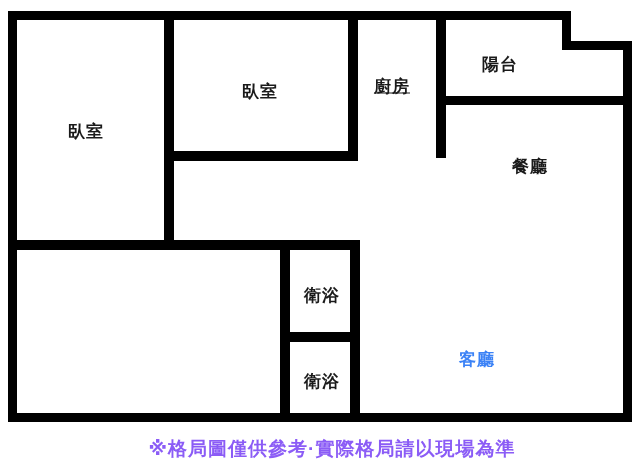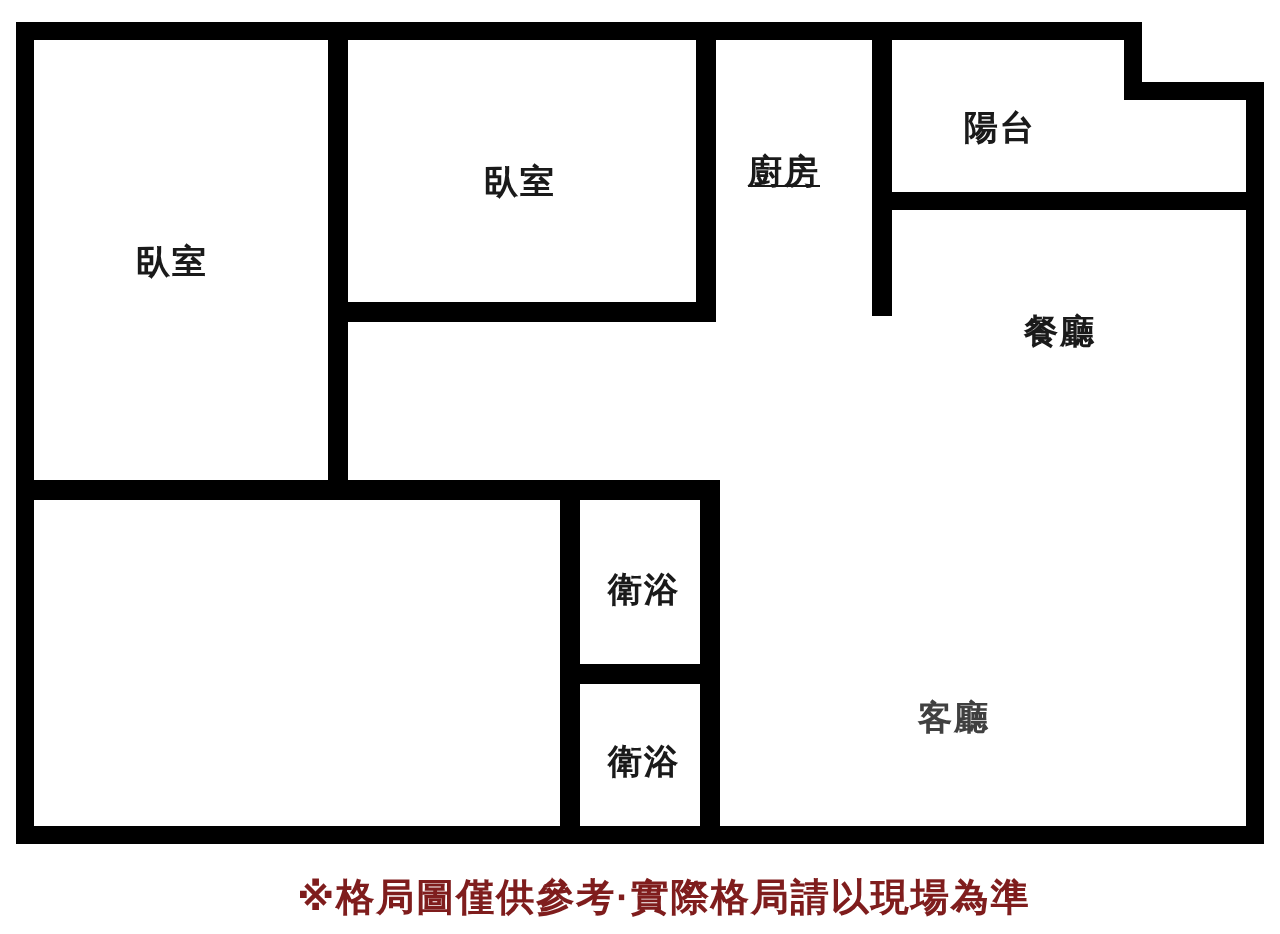--- a/index.html
+++ b/index.html
@@ -59,21 +59,21 @@
   .footer-note {
     position: absolute;
     left: 0;
     top: 436px;
     width: 100%;
     padding-left: 24px;
     box-sizing: border-box;
     text-align: center;
     font-size: 19px;
     font-weight: bold;
-    color: #7f1d1d;
+    color: #8b5cf6;
     letter-spacing: 1px;
     white-space: nowrap;
   }
 </style>
 </head>
 <body>
 
 <div class="plan">
 
   <div class="wall w-outer-left" style="background: rgb(0, 0, 0);"></div>
@@ -93,17 +93,17 @@
   <div class="wall w-bath-right" style="background: rgb(0, 0, 0);"></div>
   <div class="wall w-bath-divider" style="background: rgb(0, 0, 0);"></div>
 
   <span class="room-label lbl-bedroom-left" style="color: rgb(26, 26, 26);">臥室</span>
   <span class="room-label lbl-bedroom-top" style="color: rgb(26, 26, 26);">臥室</span>
   <span class="room-label lbl-kitchen" style="color: rgb(26, 26, 26); text-decoration: underline;">廚房</span>
   <span class="room-label lbl-balcony" style="color: rgb(26, 26, 26);">陽台</span>
   <span class="room-label lbl-dining" style="color: rgb(26, 26, 26);">餐廳</span>
   <span class="room-label lbl-bath-upper" style="color: rgb(26, 26, 26);">衛浴</span>
   <span class="room-label lbl-bath-lower" style="color: rgb(26, 26, 26);">衛浴</span>
-  <span class="room-label lbl-living" style="color: #404040;">客廳</span>
+  <span class="room-label lbl-living" style="color: #3b82f6;">客廳</span>
 
   <div class="footer-note">※格局圖僅供參考·實際格局請以現場為準</div>
 
 </div>
 
 </body></html>

